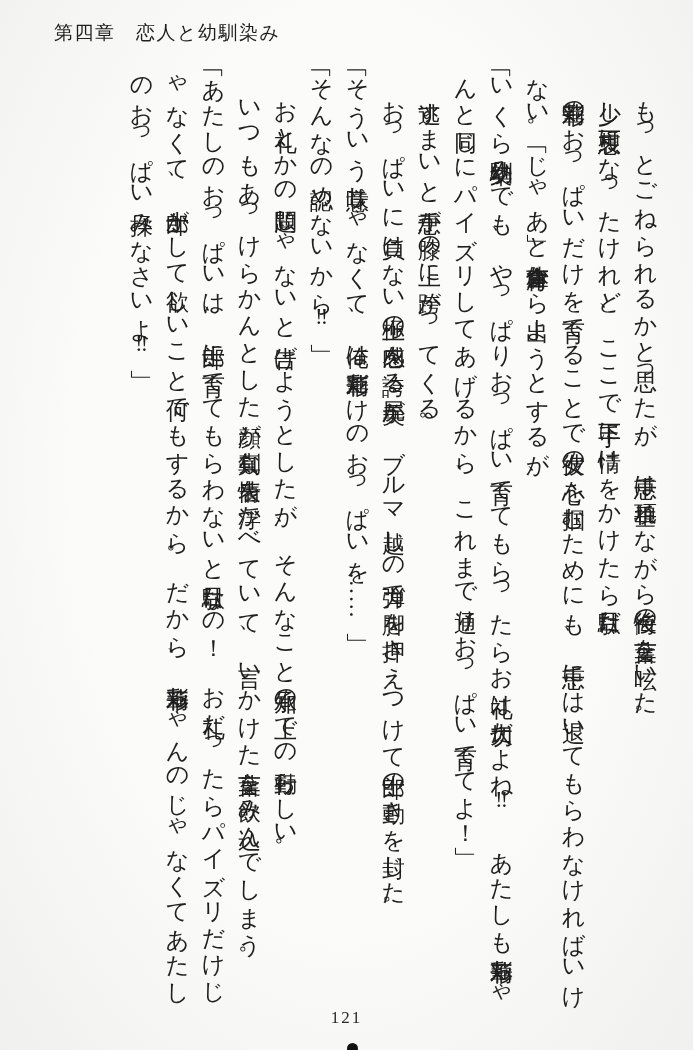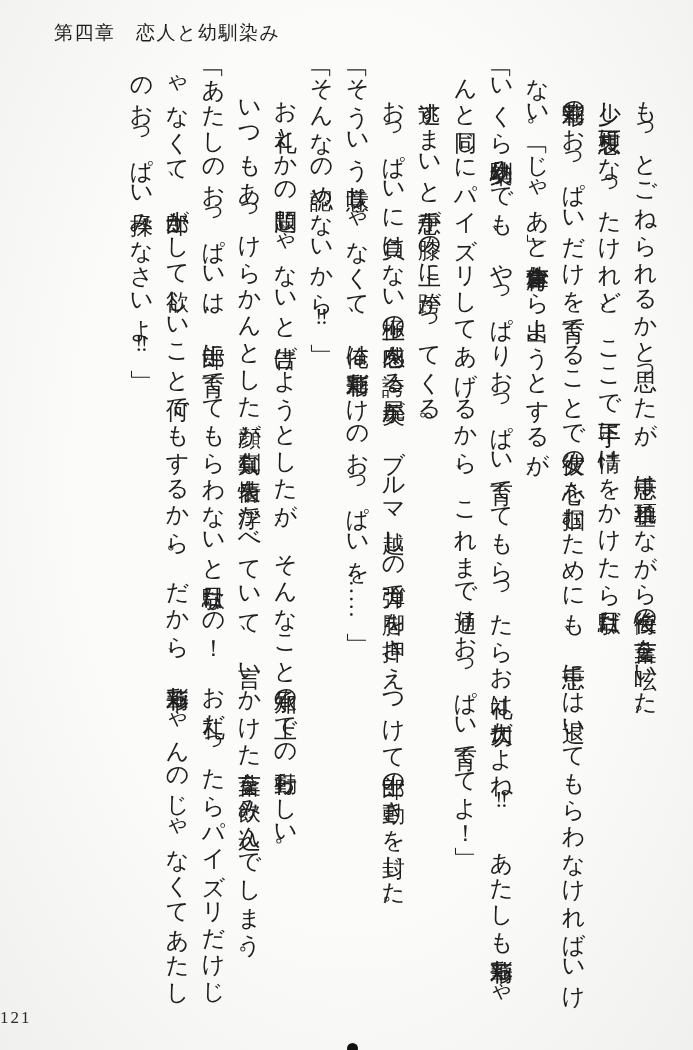--- a/index.html
+++ b/index.html
@@ -47,21 +47,21 @@
     text-indent: 0;
   }
   .para.indent {
     text-indent: 1em;
   }
   .page-number {
     position: absolute;
     left: 0;
     right: 0;
     top: 1008px;
-    text-align: left;
+    text-align: center;
     font-size: 17px;
     letter-spacing: 2px;
     color: #2a2a2a;
   }
   .bottom-dot {
     position: absolute;
     left: 347px;
     top: 1043px;
     width: 11px;
     height: 11px;

